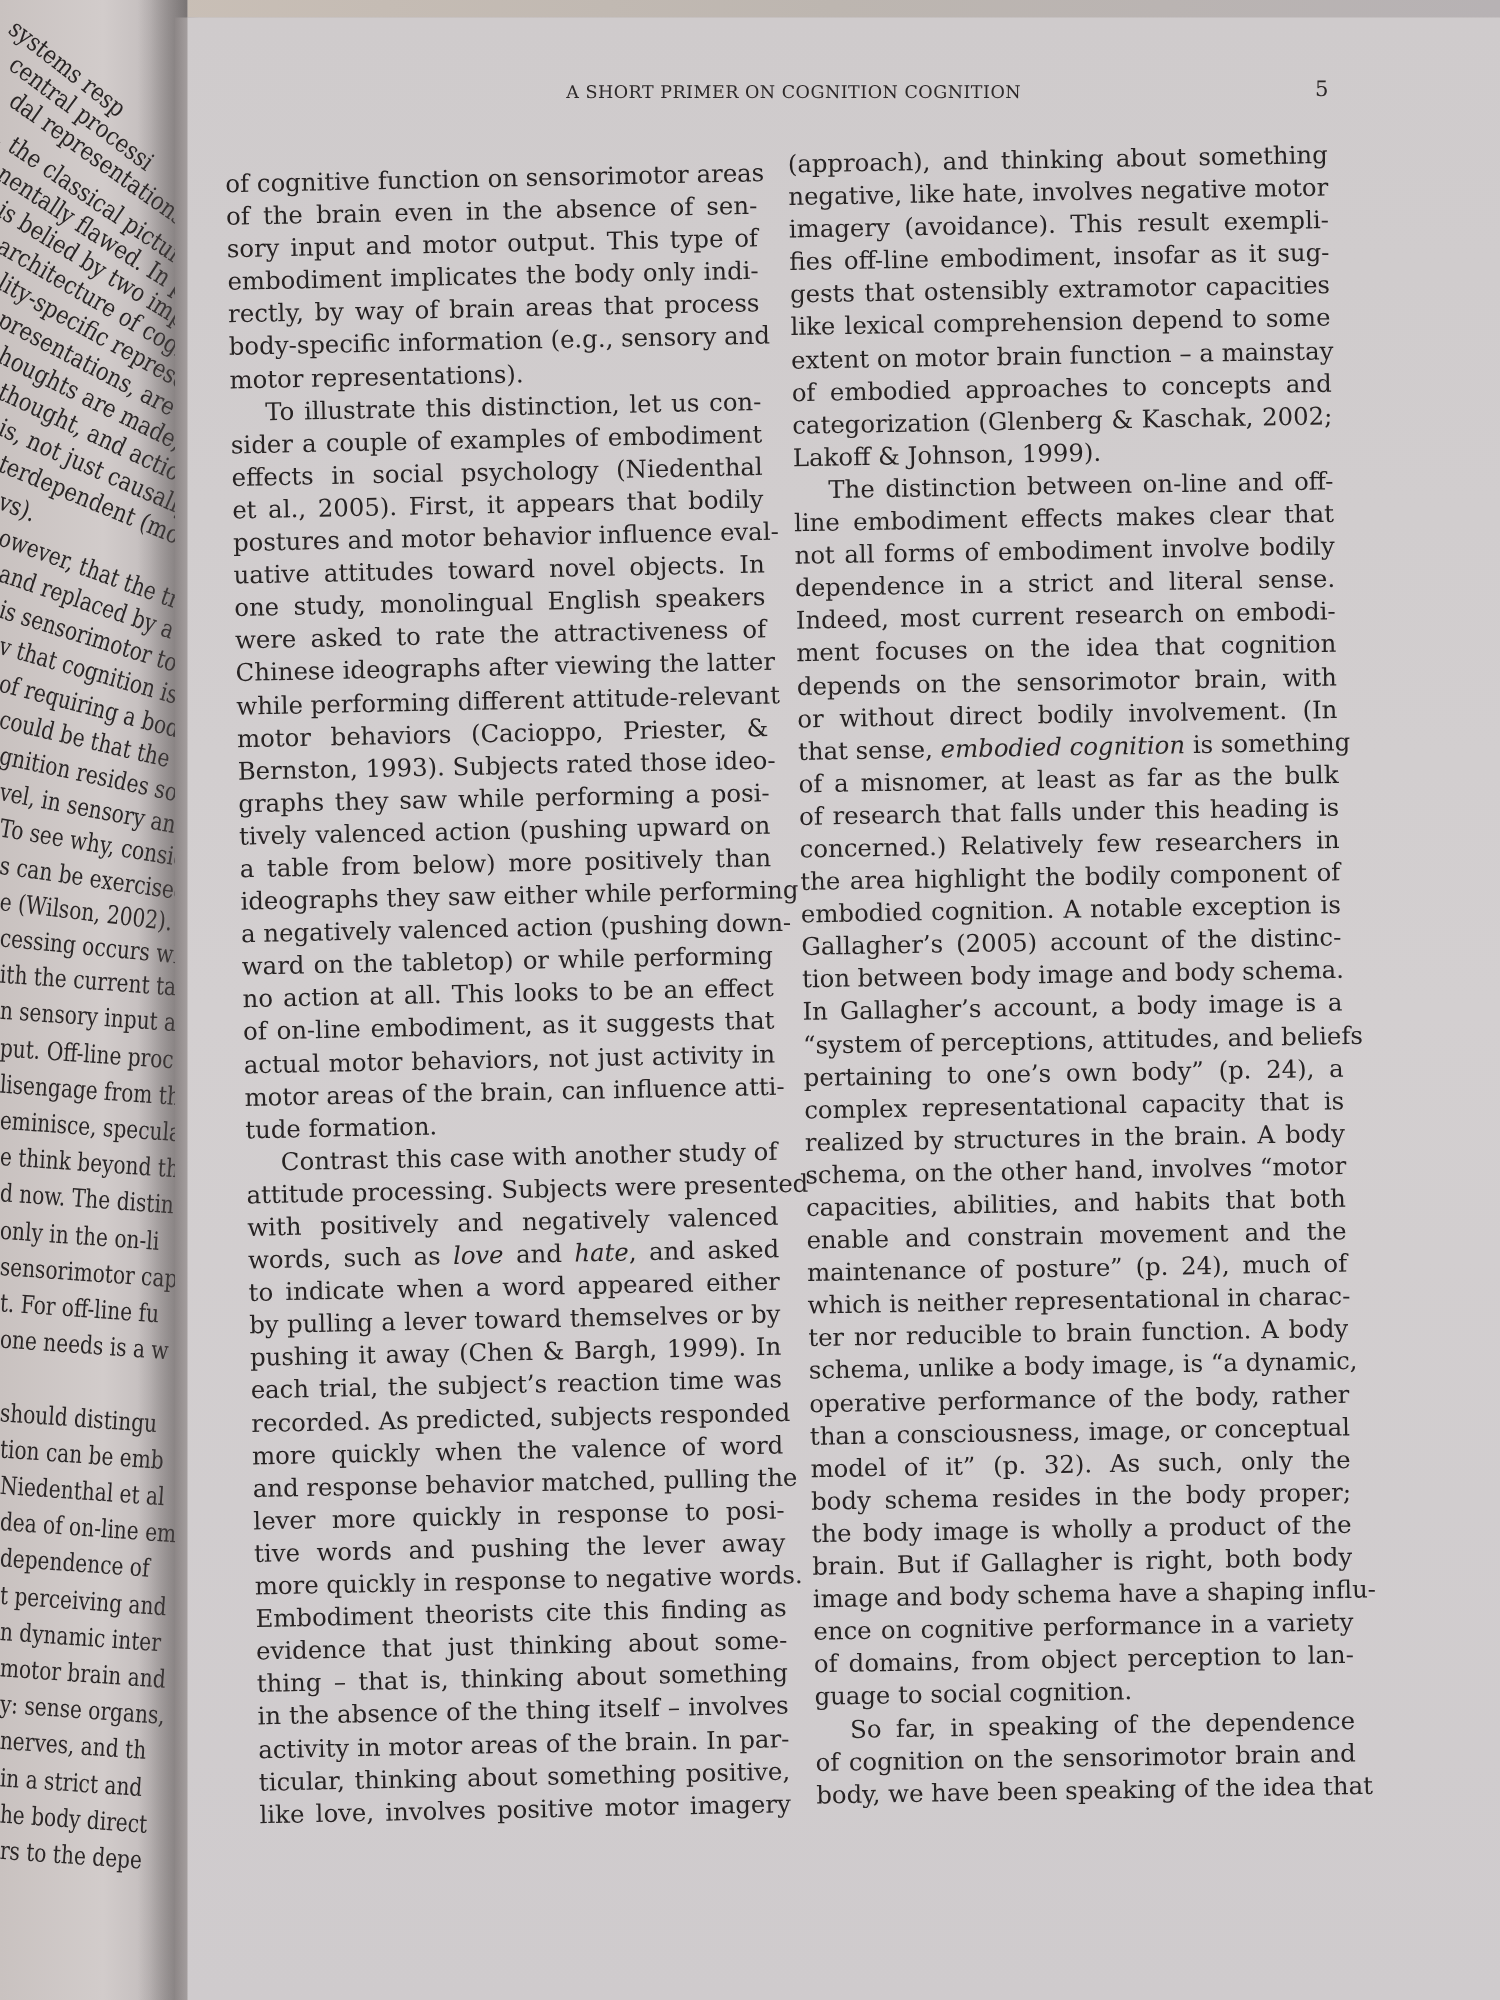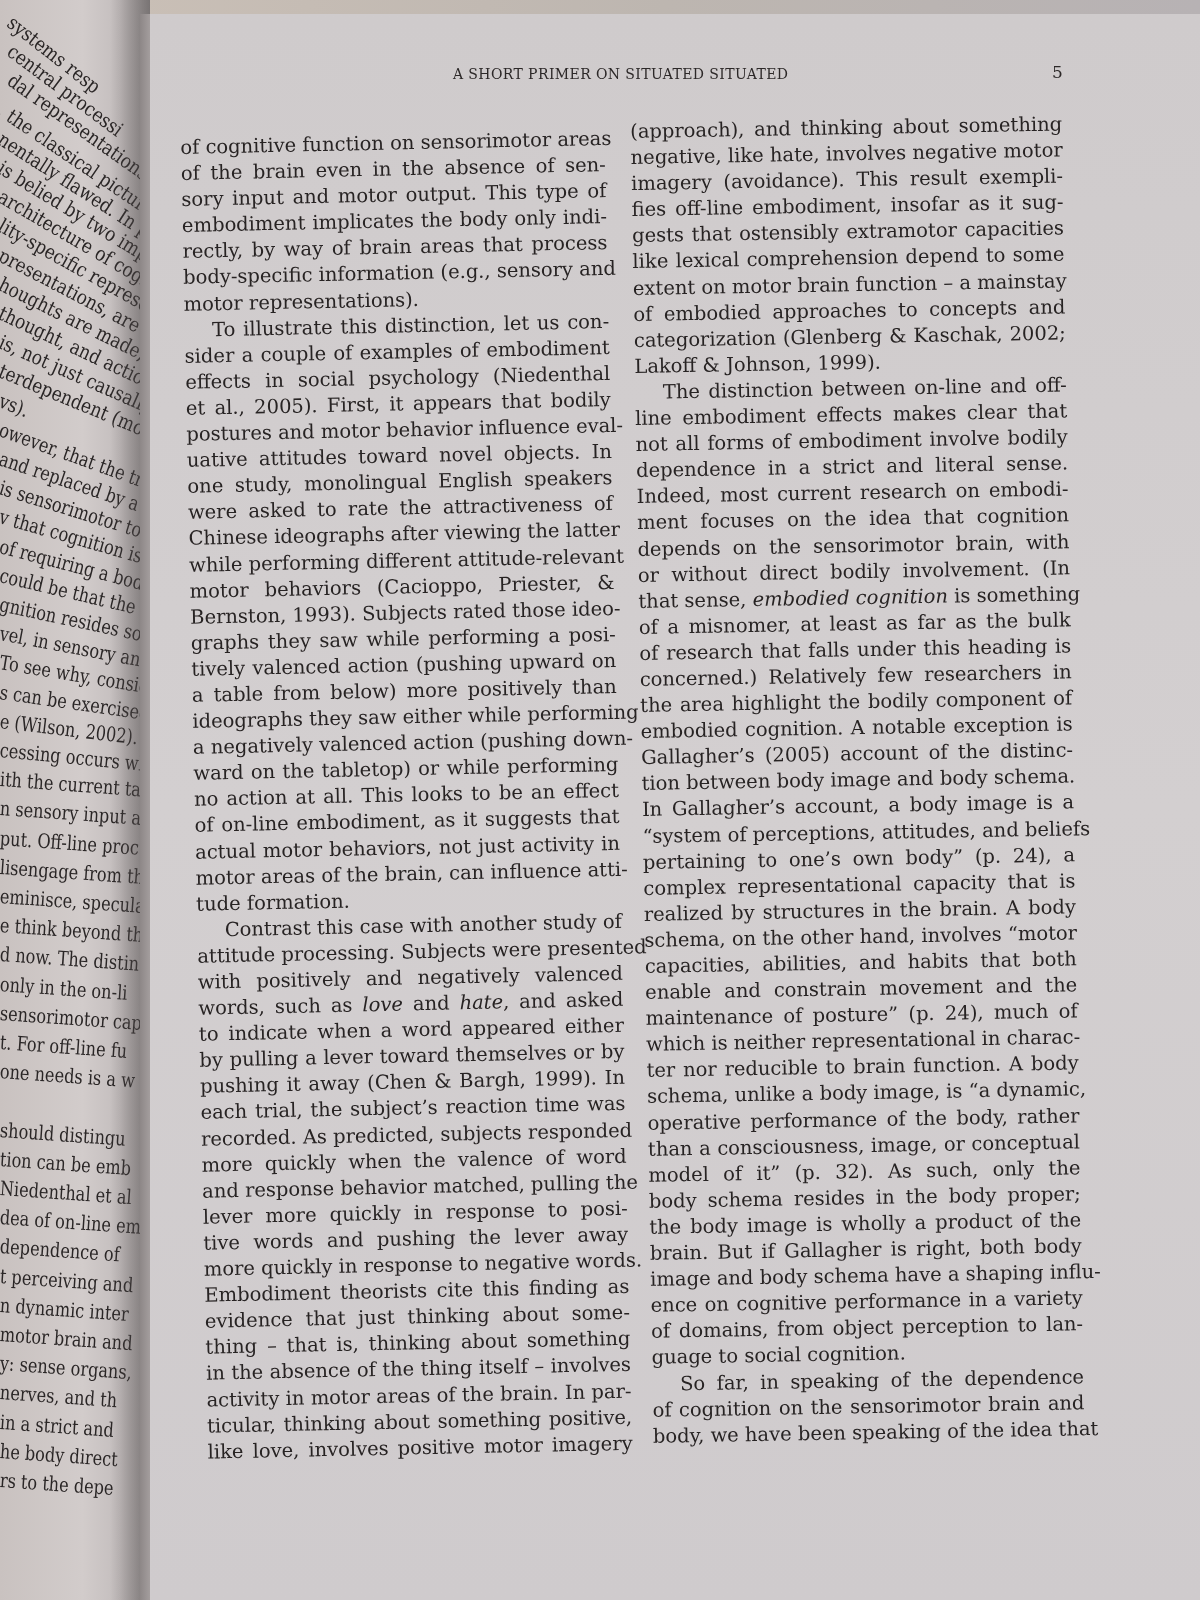--- a/index.html
+++ b/index.html
@@ -112,21 +112,21 @@
     <div class="left-line" style="top: 95.6px; left: 0px; transform: rotate(34.1deg) scaleX(0.85);">, the classical picture</div>
     <div class="left-line" style="top: 66.4px; left: 10px; transform: rotate(35.4deg) scaleX(0.85);">dal representations. C</div>
     <div class="left-line" style="top: 37.2px; left: 10px; transform: rotate(36.7deg) scaleX(0.85);">central processi</div>
     <div class="left-line" style="top: 8px; left: 10px; transform: rotate(38deg) scaleX(0.85);">systems resp</div>
   <div class="shadow"></div>
 </div>
 
 <div class="gutter"></div>
 
 <div class="page">
-  <div class="running-head">A SHORT PRIMER ON SITUATED SITUATED</div>
+  <div class="running-head">A SHORT PRIMER ON COGNITION COGNITION</div>
   <div class="page-number">5</div>
 
   <div class="column col-left" id="colLeft">
       <span class="line">of cognitive function on sensorimotor areas</span>
       <span class="line">of the brain even in the absence of sen-</span>
       <span class="line">sory input and motor output. This type of</span>
       <span class="line">embodiment implicates the body only indi-</span>
       <span class="line">rectly, by way of brain areas that process</span>
       <span class="line">body-specific information (e.g., sensory and</span>
       <span class="line last">motor representations).</span>

